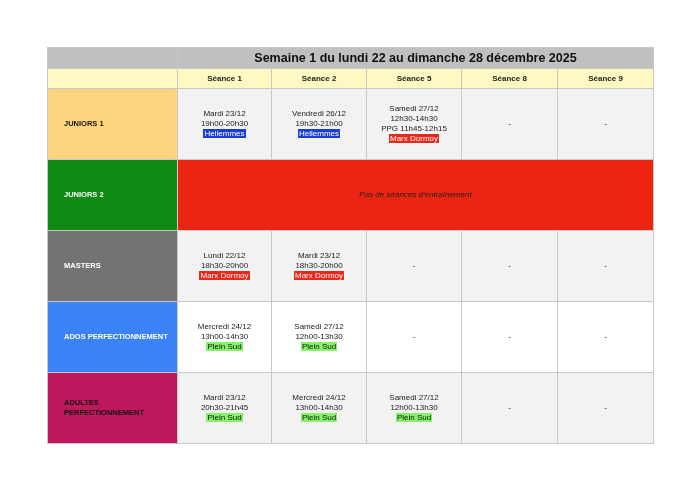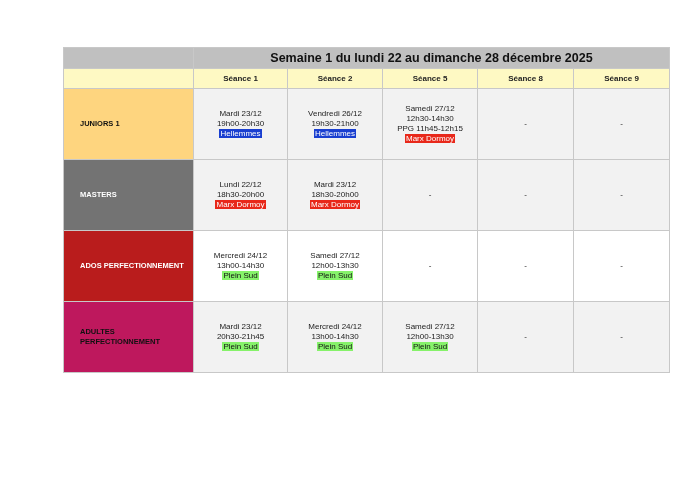--- a/index.html
+++ b/index.html
@@ -1,18 +1,18 @@
 <!DOCTYPE html>
 <html><head>
 <meta charset="utf-8">
 <style>
   html, body { margin: 0; padding: 0; background: #ffffff; }
   body { width: 700px; height: 495px; position: relative; overflow: hidden;
          font-family: "Liberation Sans", sans-serif; }
-  .sched { position: absolute; left: 63px; top: 47px; width: 606px;
+  .sched { position: absolute; left: 47px; top: 47px; width: 606px;
            border-collapse: collapse; table-layout: fixed; }
   .sched td, .sched th { border: 1px solid #c8c8c8; padding: 0; text-align: center;
                          vertical-align: middle; }
   .h1 th { height: 20px; background: #c0c0c0; font-size: 12.5px; font-weight: bold; color: #111; }
   .h2 th { height: 19px; background: #fef9c3; font-size: 8px; font-weight: bold; color: #222; }
   .row td { height: 70px; font-size: 8px; color: #222; line-height: 10px; }
   .row.odd td.cell { background: #f2f2f2; }
   .row.even td.cell { background: #ffffff; }
   td.label { text-align: left; padding-left: 16px; font-size: 7.5px; font-weight: bold;
              line-height: 10px; }
@@ -62,40 +62,44 @@
       <td class="cell">
         <div>Samedi 27/12</div>
         <div>12h30-14h30</div>
         <div>PPG 11h45-12h15</div>
         <span class="loc" style="background: rgb(232, 40, 26); color: rgb(255, 255, 255);">Marx Dormoy</span>
       </td>
       <td class="cell">-</td>
       <td class="cell">-</td>
     </tr>
 
+    <tr class="row">
+      <td class="label" style="background: rgb(15, 138, 18); color: rgb(255, 255, 255);">JUNIORS 2</td>
+      <td colspan="5" class="merged" id="merged-j2" style="background: rgb(236, 36, 18);">Pas de séances d'entraînement</td>
+    </tr>
 
     <tr class="row odd">
       <td class="label" style="background: #737373; color: rgb(255, 255, 255);">MASTERS</td>
       <td class="cell">
         <div>Lundi 22/12</div>
         <div>18h30-20h00</div>
         <span class="loc" style="background: rgb(232, 40, 26); color: rgb(255, 255, 255);">Marx Dormoy</span>
       </td>
       <td class="cell">
         <div>Mardi 23/12</div>
         <div>18h30-20h00</div>
         <span class="loc" style="background: rgb(232, 40, 26); color: rgb(255, 255, 255);">Marx Dormoy</span>
       </td>
       <td class="cell">-</td>
       <td class="cell">-</td>
       <td class="cell">-</td>
     </tr>
 
     <tr class="row even">
-      <td class="label" style="background: #b91c1c; color: rgb(255, 255, 255);">ADOS PERFECTIONNEMENT</td>
+      <td class="label" style="background: #3b82f6; color: rgb(255, 255, 255);">ADOS PERFECTIONNEMENT</td>
       <td class="cell">
         <div>Mercredi 24/12</div>
         <div>13h00-14h30</div>
         <span class="loc" style="background: rgb(134, 242, 106); color: rgb(17, 17, 17);">Plein Sud</span>
       </td>
       <td class="cell">
         <div>Samedi 27/12</div>
         <div>12h00-13h30</div>
         <span class="loc" style="background: rgb(134, 242, 106); color: rgb(17, 17, 17);">Plein Sud</span>
       </td>

